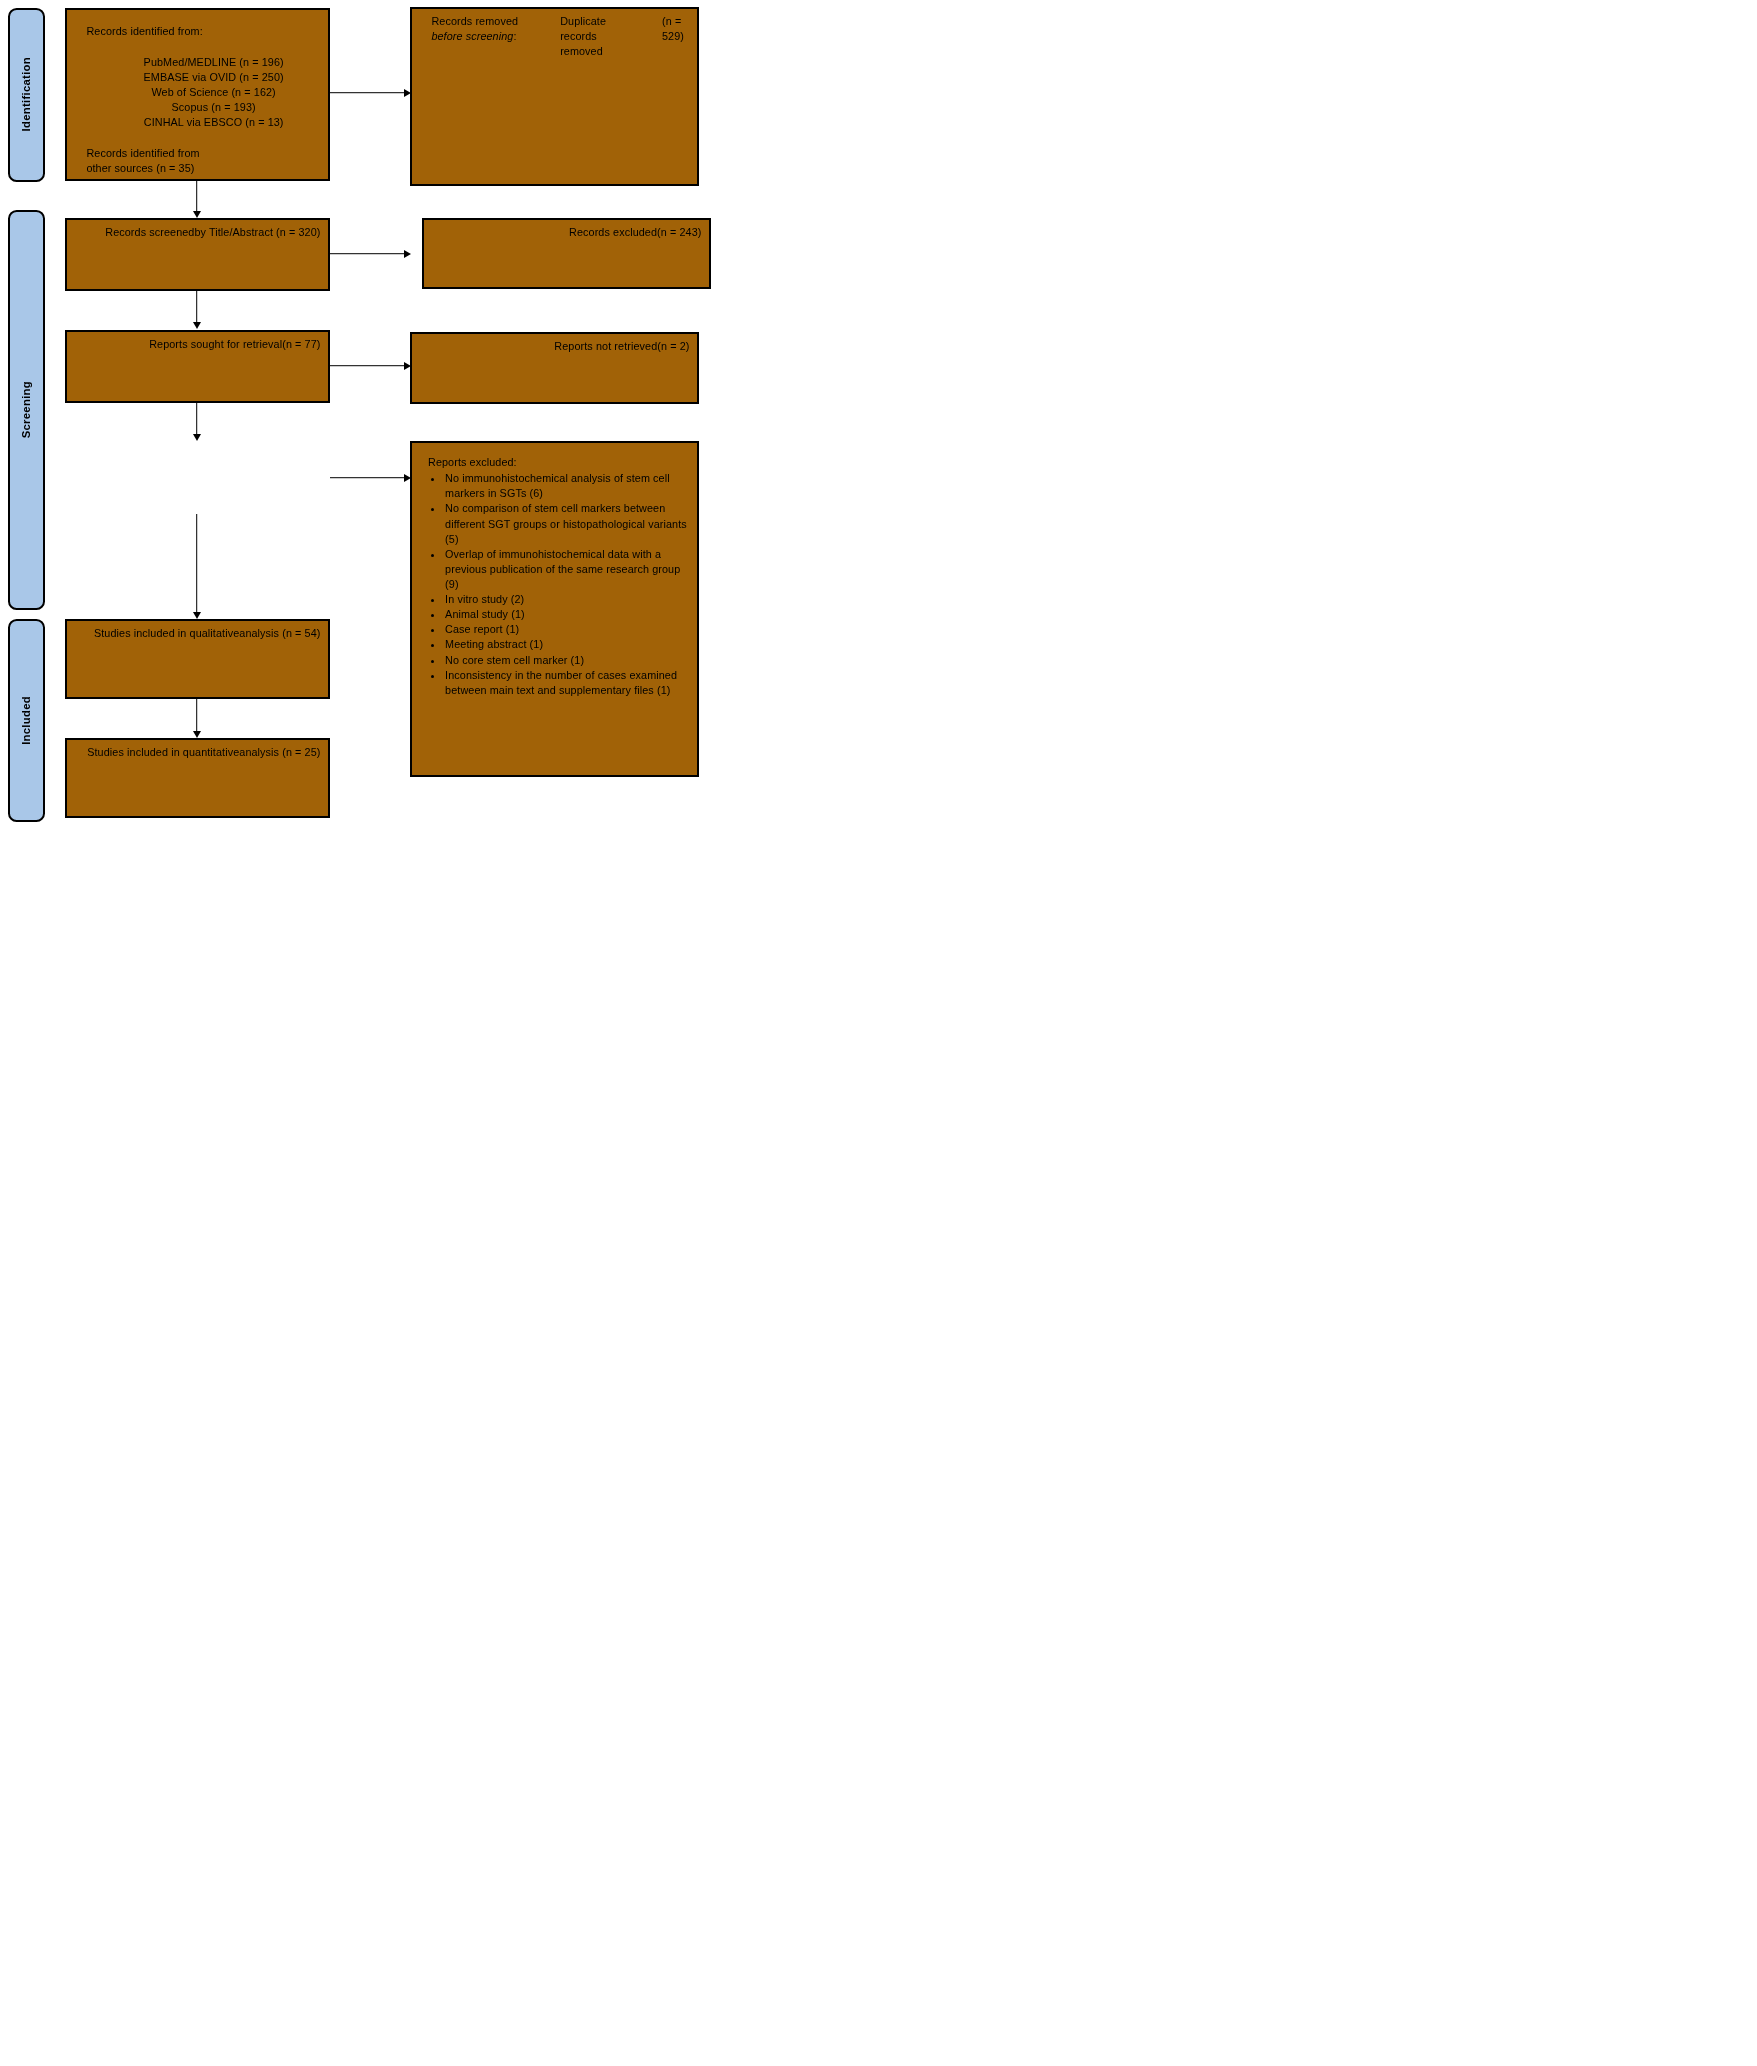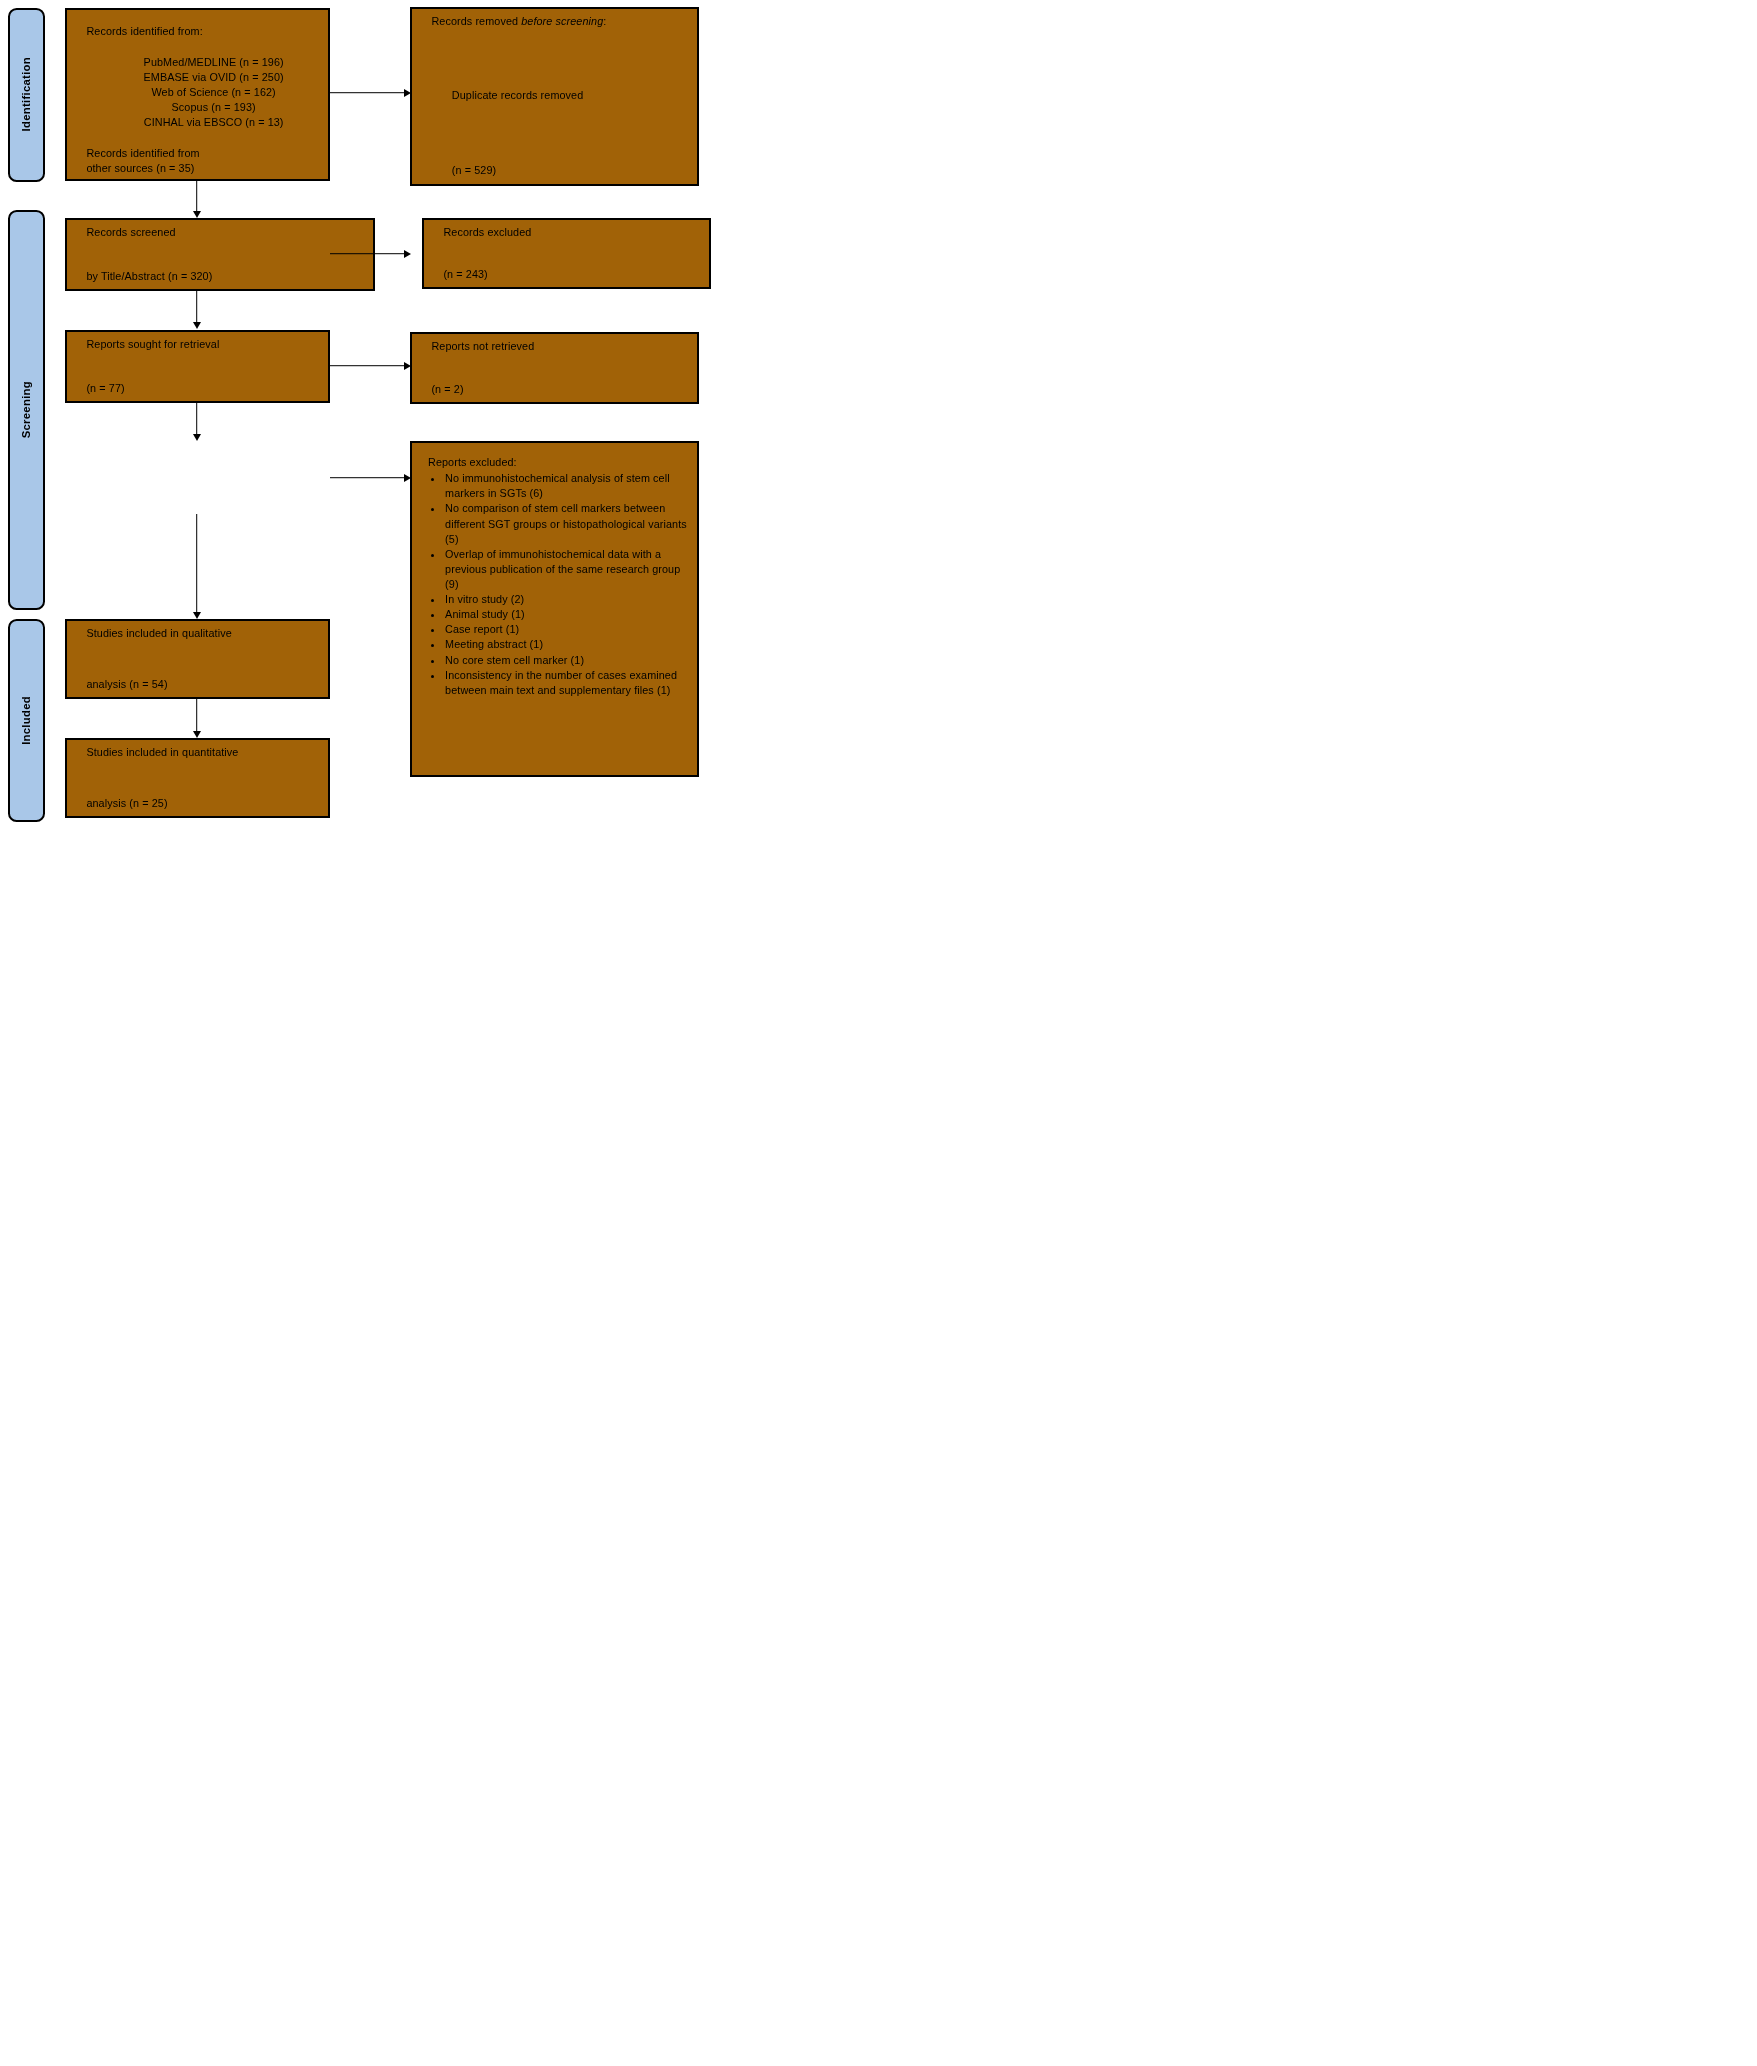--- a/index.html
+++ b/index.html
@@ -4,21 +4,21 @@
 <style>
   html, body { margin:0; padding:0; background:#ffffff; }
   .canvas {
     position:relative; width:703px; height:826px; background:#ffffff;
     font-family:"Liberation Sans", sans-serif; color:#000;
   }
   .box {
     position:absolute; border:2.2px solid #000; background:#a16207; box-sizing:border-box;
     font-size:10.8px; line-height:1.4; letter-spacing:0.1px;
   }
-  .box.vcenter { display:flex; flex-direction:column; justify-content:space-between; }
+  .box.vcenter { display:flex; flex-direction:row; justify-content:flex-end; }
   .pad { padding:5.4px 7.5px 5.4px 19.4px; }
   .indent { padding-left:20.4px; }
   .sidebar {
     position:absolute; border:2.2px solid #000; border-radius:8.6px; box-sizing:border-box;
     display:flex; align-items:center; justify-content:center;
   }
   .sidebar span {
     writing-mode:vertical-rl; transform:rotate(180deg);
     font-weight:bold; font-size:11.3px; letter-spacing:0.3px; white-space:nowrap;
   }
@@ -75,21 +75,21 @@
     <div class="gap-top">Records identified from</div>
     <div>other sources (n = 35)</div>
   </div>
 
   <div class="box vcenter pad" style="left:410px; top:6.5px; width:289px; height:179px;">
     <div><span>Records removed </span><i>before screening</i><span>:</span></div>
     <div class="indent">Duplicate records removed</div>
     <div class="indent">(n = 529)</div>
   </div>
 
-  <div class="box vcenter pad" style="left:65px; top:218px; width:310px; height:73px;">
+  <div class="box vcenter pad" style="left:65px; top:218px; width:265px; height:73px;">
     <div>Records screened</div>
     <div>by Title/Abstract (n = 320)</div>
   </div>
 
   <div class="box vcenter pad" style="left:422px; top:218px; width:289px; height:71px;">
     <div>Records excluded</div>
     <div>(n = 243)</div>
   </div>
 
   <div class="box vcenter pad" style="left:65px; top:330px; width:265px; height:73px;">

